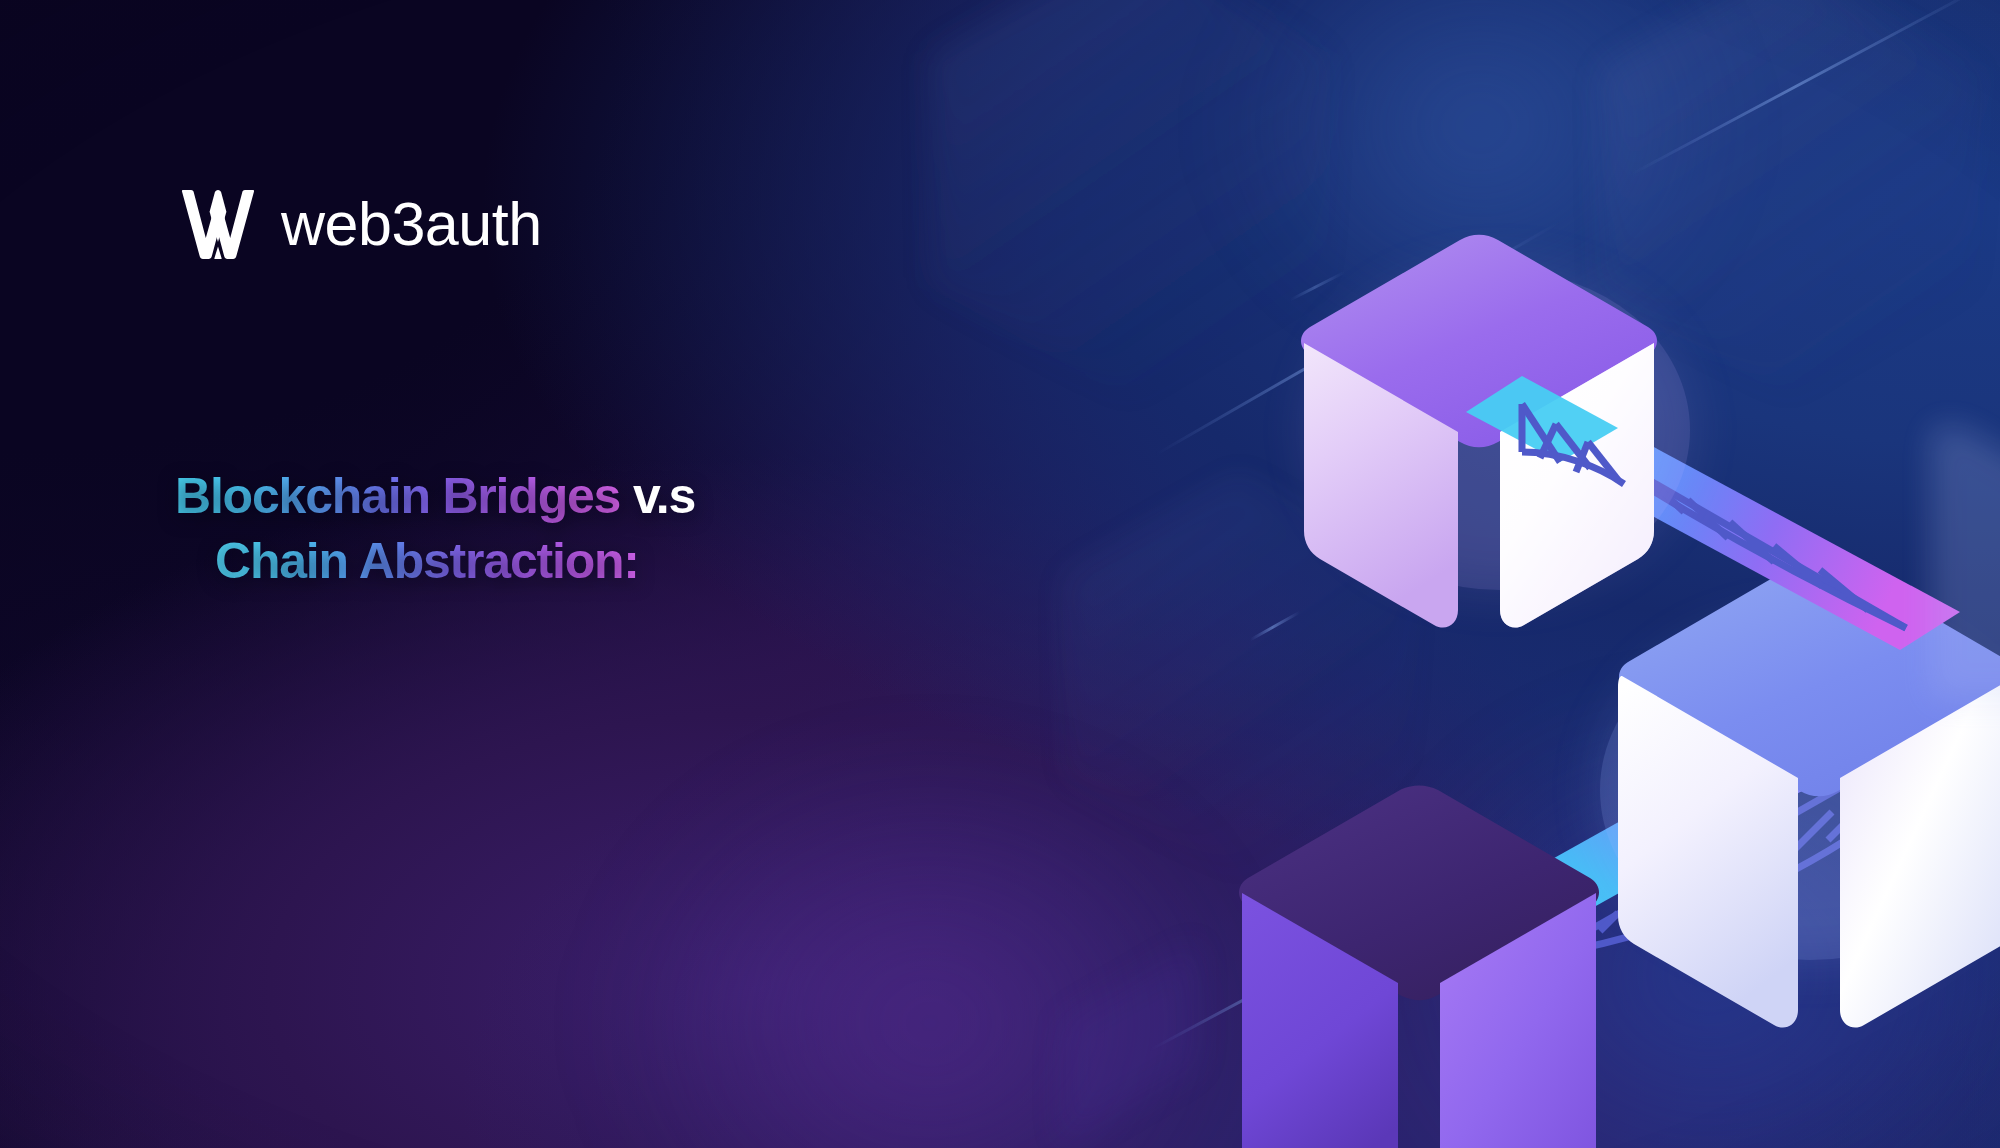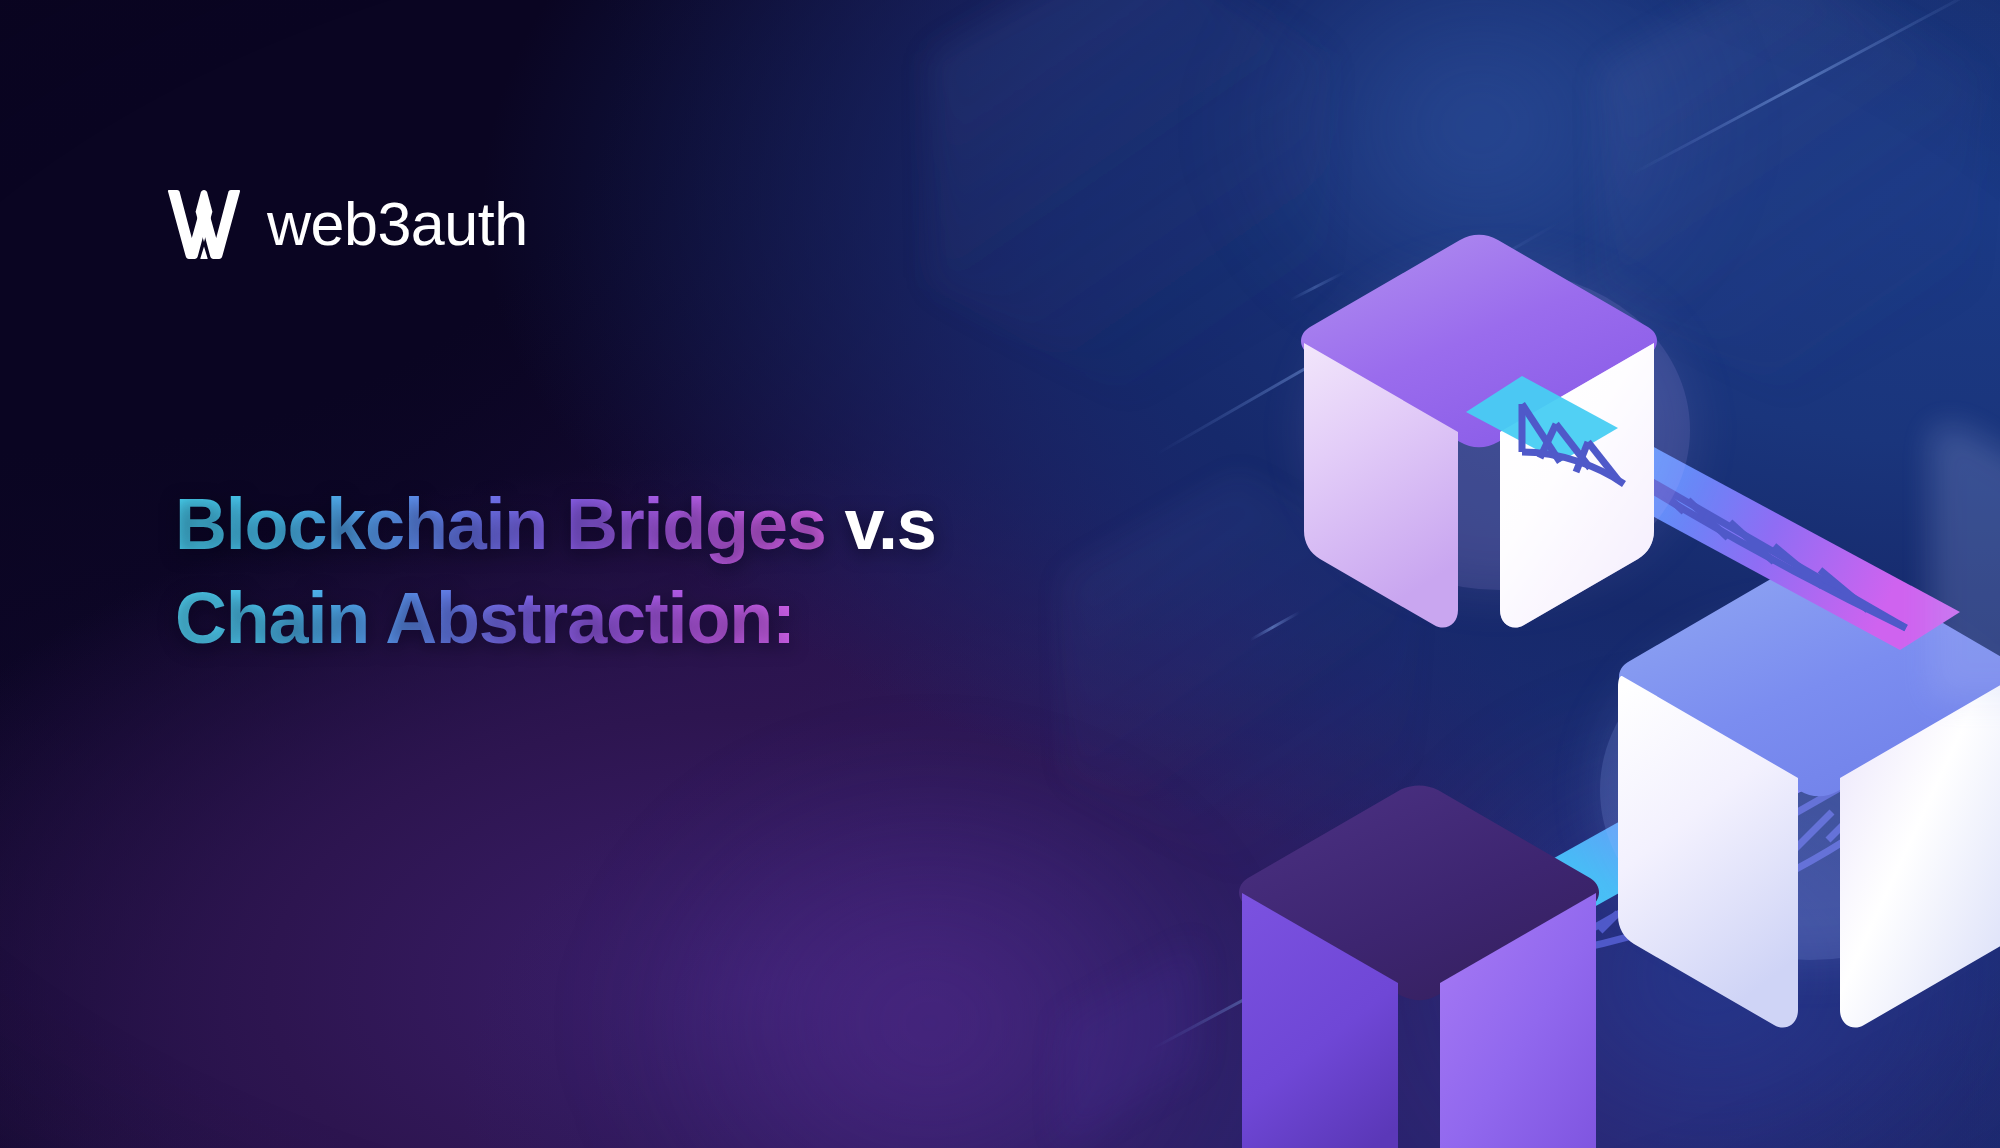--- a/index.html
+++ b/index.html
@@ -68,21 +68,21 @@
   .content {
     position: absolute;
     left: 0; top: 0;
     width: 1120px;
     height: 100%;
   }
 
   
   .logo {
     position: absolute;
-    left: 167px;
+    left: 181px;
     top: 188px;
     display: flex;
     align-items: center;
     gap: 26px;
   }
   .logo-mark { width: 74px; height: 72px; display: block; flex: 0 0 auto; }
   .logo-text {
     color: #ffffff;
     font-size: 61px;
     font-weight: 500;
@@ -90,21 +90,21 @@
     line-height: 1;
     white-space: nowrap;
   }
 
   
   .headline {
     position: absolute;
     left: 175px;
     top: 430px;
     width: 930px;
-    font-size: 72px;
+    font-size: 50px;
     font-weight: 700;
     line-height: 1.30;
     letter-spacing: -1.2px;
     text-shadow: 0 4px 18px rgba(5,2,22,0.55);
   }
   .headline .line { display: block; white-space: nowrap; }
 
   .grad-text {
     background-image: linear-gradient(96deg,
         #4ad7f5 0%,
@@ -126,20 +126,21 @@
         #4fcdf6 14%,
         #54b0f7 28%,
         #6a85f7 44%,
         #8a68f4 58%,
         #a95ff1 72%,
         #c55ff0 86%,
         #d564ef 100%);
     -webkit-background-clip: text;
     background-clip: text;
     color: transparent;
+    margin-left: 40px;
     -webkit-text-fill-color: transparent;
   }
   .white-text { color: #ffffff; }
 </style>
 </head>
 <body>
 
 <div id="banner">
 
   <div class="bg-base"></div>

